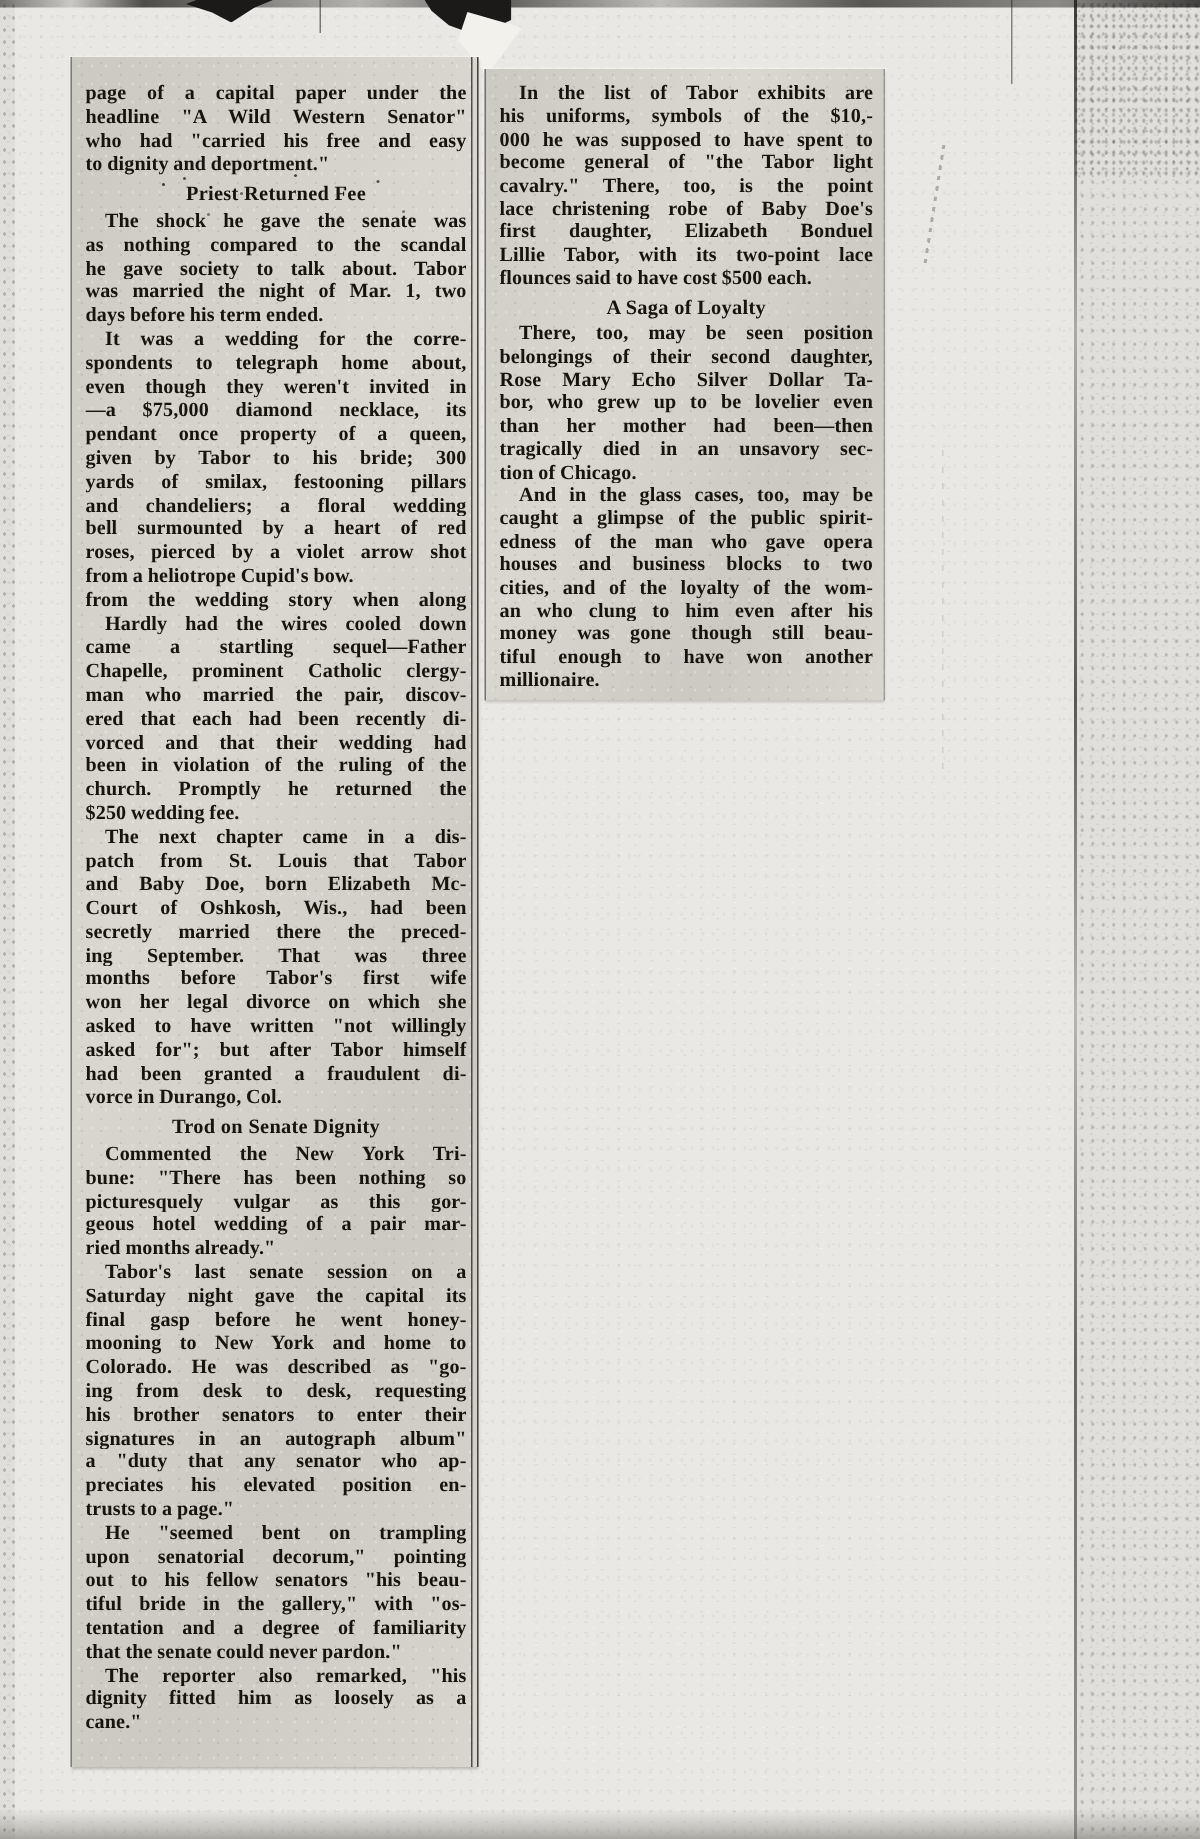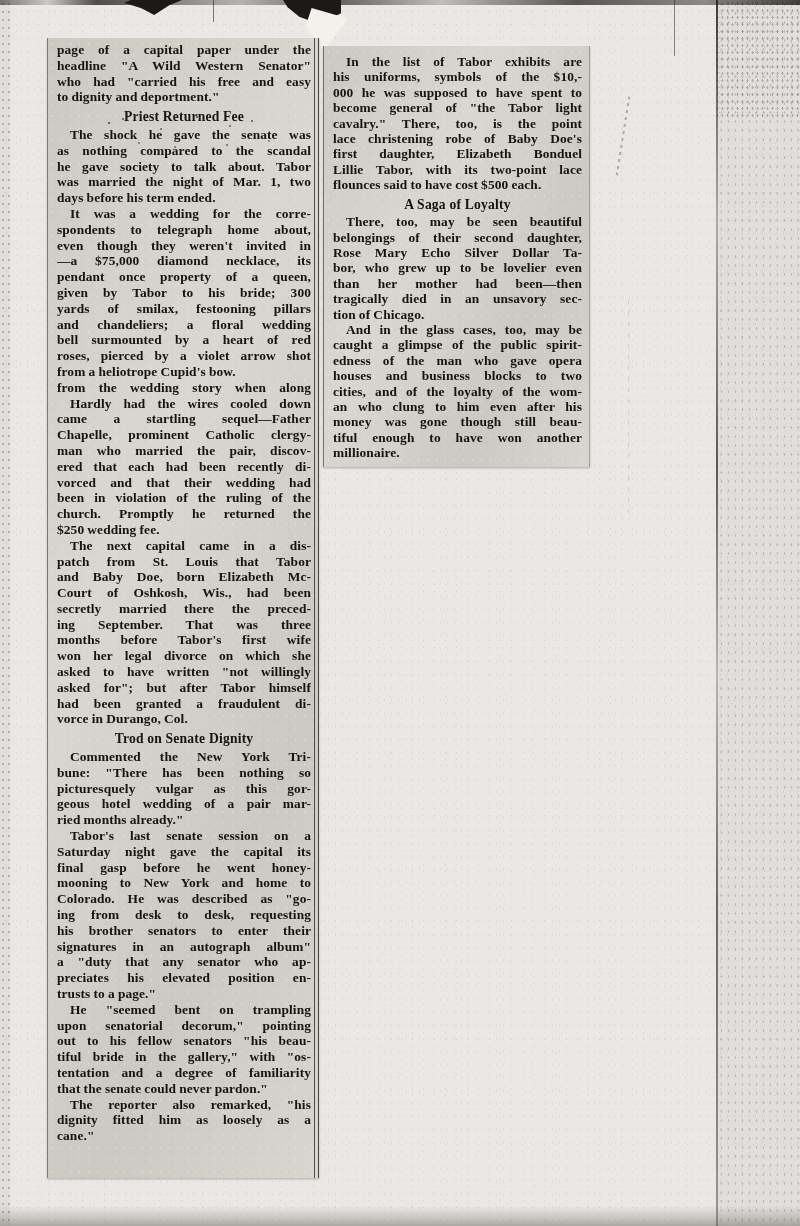--- a/index.html
+++ b/index.html
@@ -103,21 +103,21 @@
     background-color:var(--clip-bg);
     background-image:
       radial-gradient(rgba(255,255,255,0.3) 0.5px, transparent 1px),
       radial-gradient(rgba(35,32,28,0.10) 0.6px, transparent 1px),
       linear-gradient(115deg, rgba(0,0,0,0.05) 0%, rgba(255,255,255,0.07) 38%, rgba(0,0,0,0.05) 72%, rgba(255,255,255,0.05) 100%);
     background-size:9px 12px,13px 8px,100% 100%;
     box-shadow:0 1px 2px rgba(0,0,0,0.3), 0 0 0 1px rgba(250,249,245,0.5);
   }
   .clip-left{
     left:47px;top:38px;width:272px;height:1140px;
-    padding:4px 7px 3px 9px;
+    padding:16px 7px 3px 9px;
     border-left:1px solid rgba(55,52,46,0.55);
     border-right:1px solid rgba(45,42,37,0.85);
   }
   .clip-left::after{ 
     content:"";position:absolute;right:3px;top:0;width:1px;height:100%;
     background:rgba(45,42,37,0.8);
   }
   .clip-right{
     left:323px;top:34px;width:267px;height:421px;
     padding:8px 7px 6px 9px;
@@ -198,21 +198,21 @@
           <div class="tline">came a startling sequel—Father</div>
           <div class="tline">Chapelle, prominent Catholic clergy-</div>
           <div class="tline">man who married the pair, discov-</div>
           <div class="tline">ered that each had been recently di-</div>
           <div class="tline">vorced and that their wedding had</div>
           <div class="tline">been in violation of the ruling of the</div>
           <div class="tline">church. Promptly he returned the</div>
           <div class="tline last">$250 wedding fee.</div>
         </div>
         <div class="para">
-          <div class="tline first-indent">The next capital came in a dis-</div>
+          <div class="tline first-indent">The next chapter came in a dis-</div>
           <div class="tline">patch from St. Louis that Tabor</div>
           <div class="tline">and Baby Doe, born Elizabeth Mc-</div>
           <div class="tline">Court of Oshkosh, Wis., had been</div>
           <div class="tline">secretly married there the preced-</div>
           <div class="tline">ing September. That was three</div>
           <div class="tline">months before Tabor's first wife</div>
           <div class="tline">won her legal divorce on which she</div>
           <div class="tline">asked to have written "not willingly</div>
           <div class="tline">asked for"; but after Tabor himself</div>
           <div class="tline">had been granted a fraudulent di-</div>
@@ -263,21 +263,21 @@
           <div class="tline">000 he was supposed to have spent to</div>
           <div class="tline">become general of "the Tabor light</div>
           <div class="tline">cavalry." There, too, is the point</div>
           <div class="tline">lace christening robe of Baby Doe's</div>
           <div class="tline">first daughter, Elizabeth Bonduel</div>
           <div class="tline">Lillie Tabor, with its two-point lace</div>
           <div class="tline last">flounces said to have cost $500 each.</div>
         </div>
         <div class="heading">A Saga of Loyalty</div>
         <div class="para">
-          <div class="tline first-indent">There, too, may be seen beautiful</div>
+          <div class="tline first-indent">There, too, may be seen position</div>
           <div class="tline">belongings of their second daughter,</div>
           <div class="tline">Rose Mary Echo Silver Dollar Ta-</div>
           <div class="tline">bor, who grew up to be lovelier even</div>
           <div class="tline">than her mother had been—then</div>
           <div class="tline">tragically died in an unsavory sec-</div>
           <div class="tline last">tion of Chicago.</div>
         </div>
         <div class="para">
           <div class="tline first-indent">And in the glass cases, too, may be</div>
           <div class="tline">caught a glimpse of the public spirit-</div>

